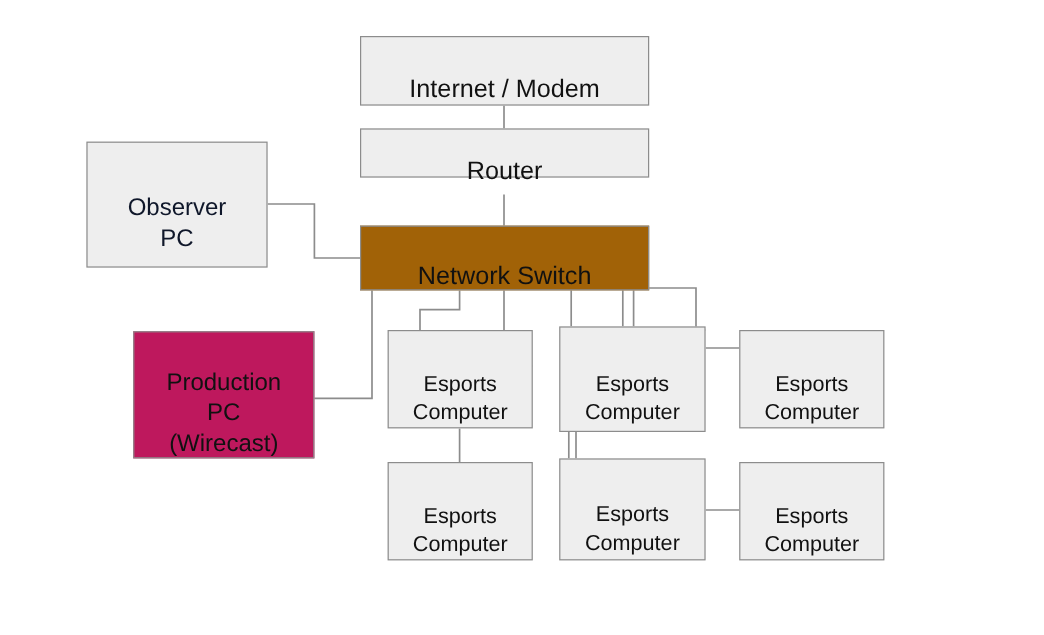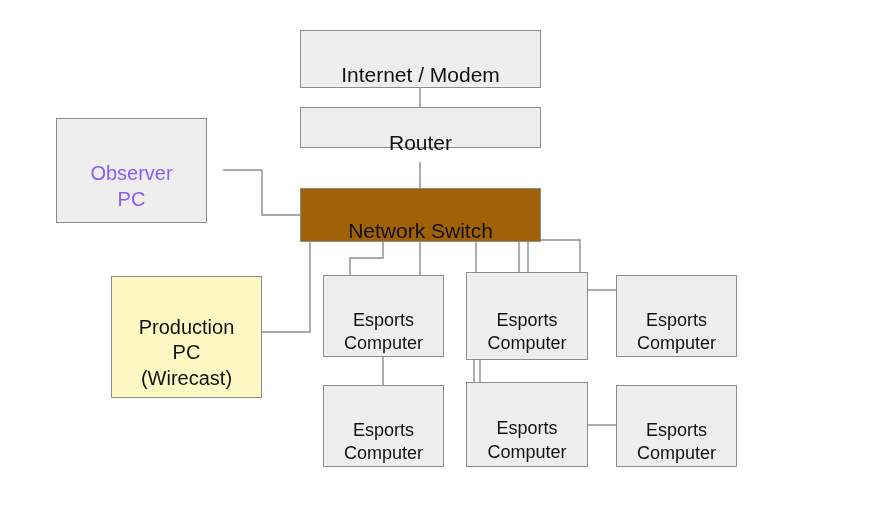--- a/index.html
+++ b/index.html
@@ -73,25 +73,25 @@
   <div id="node-layer">
       <div class="node size-lg" style="left: 300px; top: 30px; width: 241px; height: 58px; background: rgb(238, 238, 238); border-color: rgb(140, 140, 140); color: rgb(17, 17, 17);">
         <span class="node-label">Internet / Modem</span>
       </div>
       <div class="node size-lg" style="left: 300px; top: 107px; width: 241px; height: 41px; background: rgb(238, 238, 238); border-color: rgb(140, 140, 140); color: rgb(17, 17, 17);">
         <span class="node-label">Router</span>
       </div>
       <div class="node size-lg" style="left: 300px; top: 188px; width: 241px; height: 54px; background: #a16207; border-color: rgb(140, 140, 140); color: rgb(17, 17, 17);">
         <span class="node-label">Network Switch</span>
       </div>
-      <div class="node size-md" style="left: 56px; top: 118px; width: 151px; height: 105px; background: rgb(238, 238, 238); border-color: rgb(140, 140, 140); color: #8b5cf6;">
+      <div class="node size-md" style="left: 72px; top: 118px; width: 151px; height: 105px; background: rgb(238, 238, 238); border-color: rgb(140, 140, 140); color: #0f172a;">
         <span class="node-label">Observer
 PC</span>
       </div>
-      <div class="node size-md" style="left: 111px; top: 276px; width: 151px; height: 122px; background: #fef9c3; border-color: rgb(140, 140, 140); color: rgb(17, 17, 17);">
+      <div class="node size-md" style="left: 111px; top: 276px; width: 151px; height: 106px; background: #be185d; border-color: rgb(140, 140, 140); color: rgb(17, 17, 17);">
         <span class="node-label">Production
 PC
 (Wirecast)</span>
       </div>
       <div class="node size-sm" style="left: 323px; top: 275px; width: 121px; height: 82px; background: rgb(238, 238, 238); border-color: rgb(140, 140, 140); color: rgb(17, 17, 17);">
         <span class="node-label">Esports
 Computer</span>
       </div>
       <div class="node size-sm" style="left: 466px; top: 272px; width: 122px; height: 88px; background: rgb(238, 238, 238); border-color: rgb(140, 140, 140); color: rgb(17, 17, 17);">
         <span class="node-label">Esports

